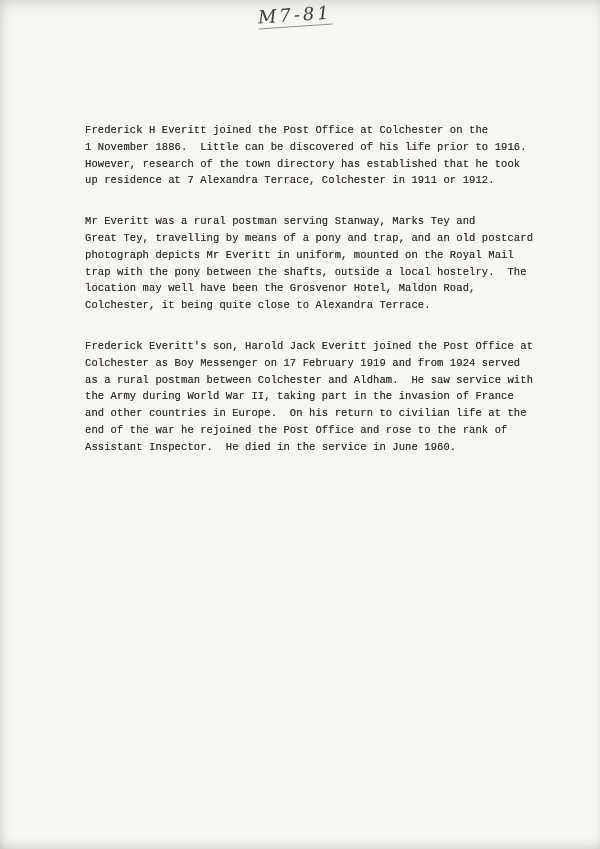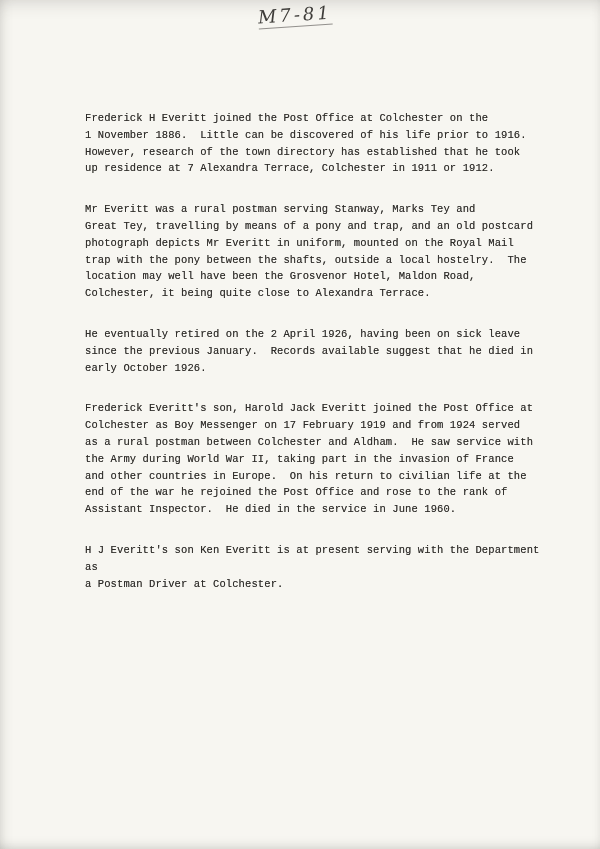--- a/index.html
+++ b/index.html
@@ -42,21 +42,21 @@
     left: 85px;
     top: 110px;
     width: 470px;
     color: #2e2c29;
     font-size: 10.5px;
     line-height: 16.8px;
     letter-spacing: 0.1px;
   }
   .paragraph {
     white-space: pre-wrap;
-    margin: 0 0 24px 0;
+    margin: 12px 0 24px 0;
     text-shadow: 0 0 0.4px rgba(46,44,41,0.55);
   }
 </style>
 </head>
 <body>
 
 <div class="scan-page">
 
   <div class="annotation">M7-81</div>
 
@@ -64,27 +64,22 @@
     <p class="paragraph">Frederick H Everitt joined the Post Office at Colchester on the
 1 November 1886.  Little can be discovered of his life prior to 1916.
 However, research of the town directory has established that he took
 up residence at 7 Alexandra Terrace, Colchester in 1911 or 1912.</p>
     <p class="paragraph">Mr Everitt was a rural postman serving Stanway, Marks Tey and
 Great Tey, travelling by means of a pony and trap, and an old postcard
 photograph depicts Mr Everitt in uniform, mounted on the Royal Mail
 trap with the pony between the shafts, outside a local hostelry.  The
 location may well have been the Grosvenor Hotel, Maldon Road,
 Colchester, it being quite close to Alexandra Terrace.</p>
-    <p class="paragraph">He eventually retired on the 2 April 1926, having been on sick leave
-since the previous January.  Records available suggest that he died in
-early October 1926.</p>
     <p class="paragraph">Frederick Everitt's son, Harold Jack Everitt joined the Post Office at
 Colchester as Boy Messenger on 17 February 1919 and from 1924 served
 as a rural postman between Colchester and Aldham.  He saw service with
 the Army during World War II, taking part in the invasion of France
 and other countries in Europe.  On his return to civilian life at the
 end of the war he rejoined the Post Office and rose to the rank of
 Assistant Inspector.  He died in the service in June 1960.</p>
-    <p class="paragraph">H J Everitt's son Ken Everitt is at present serving with the Department as
-a Postman Driver at Colchester.</p>
   </div>
 
 </div>
 
 </body></html>

